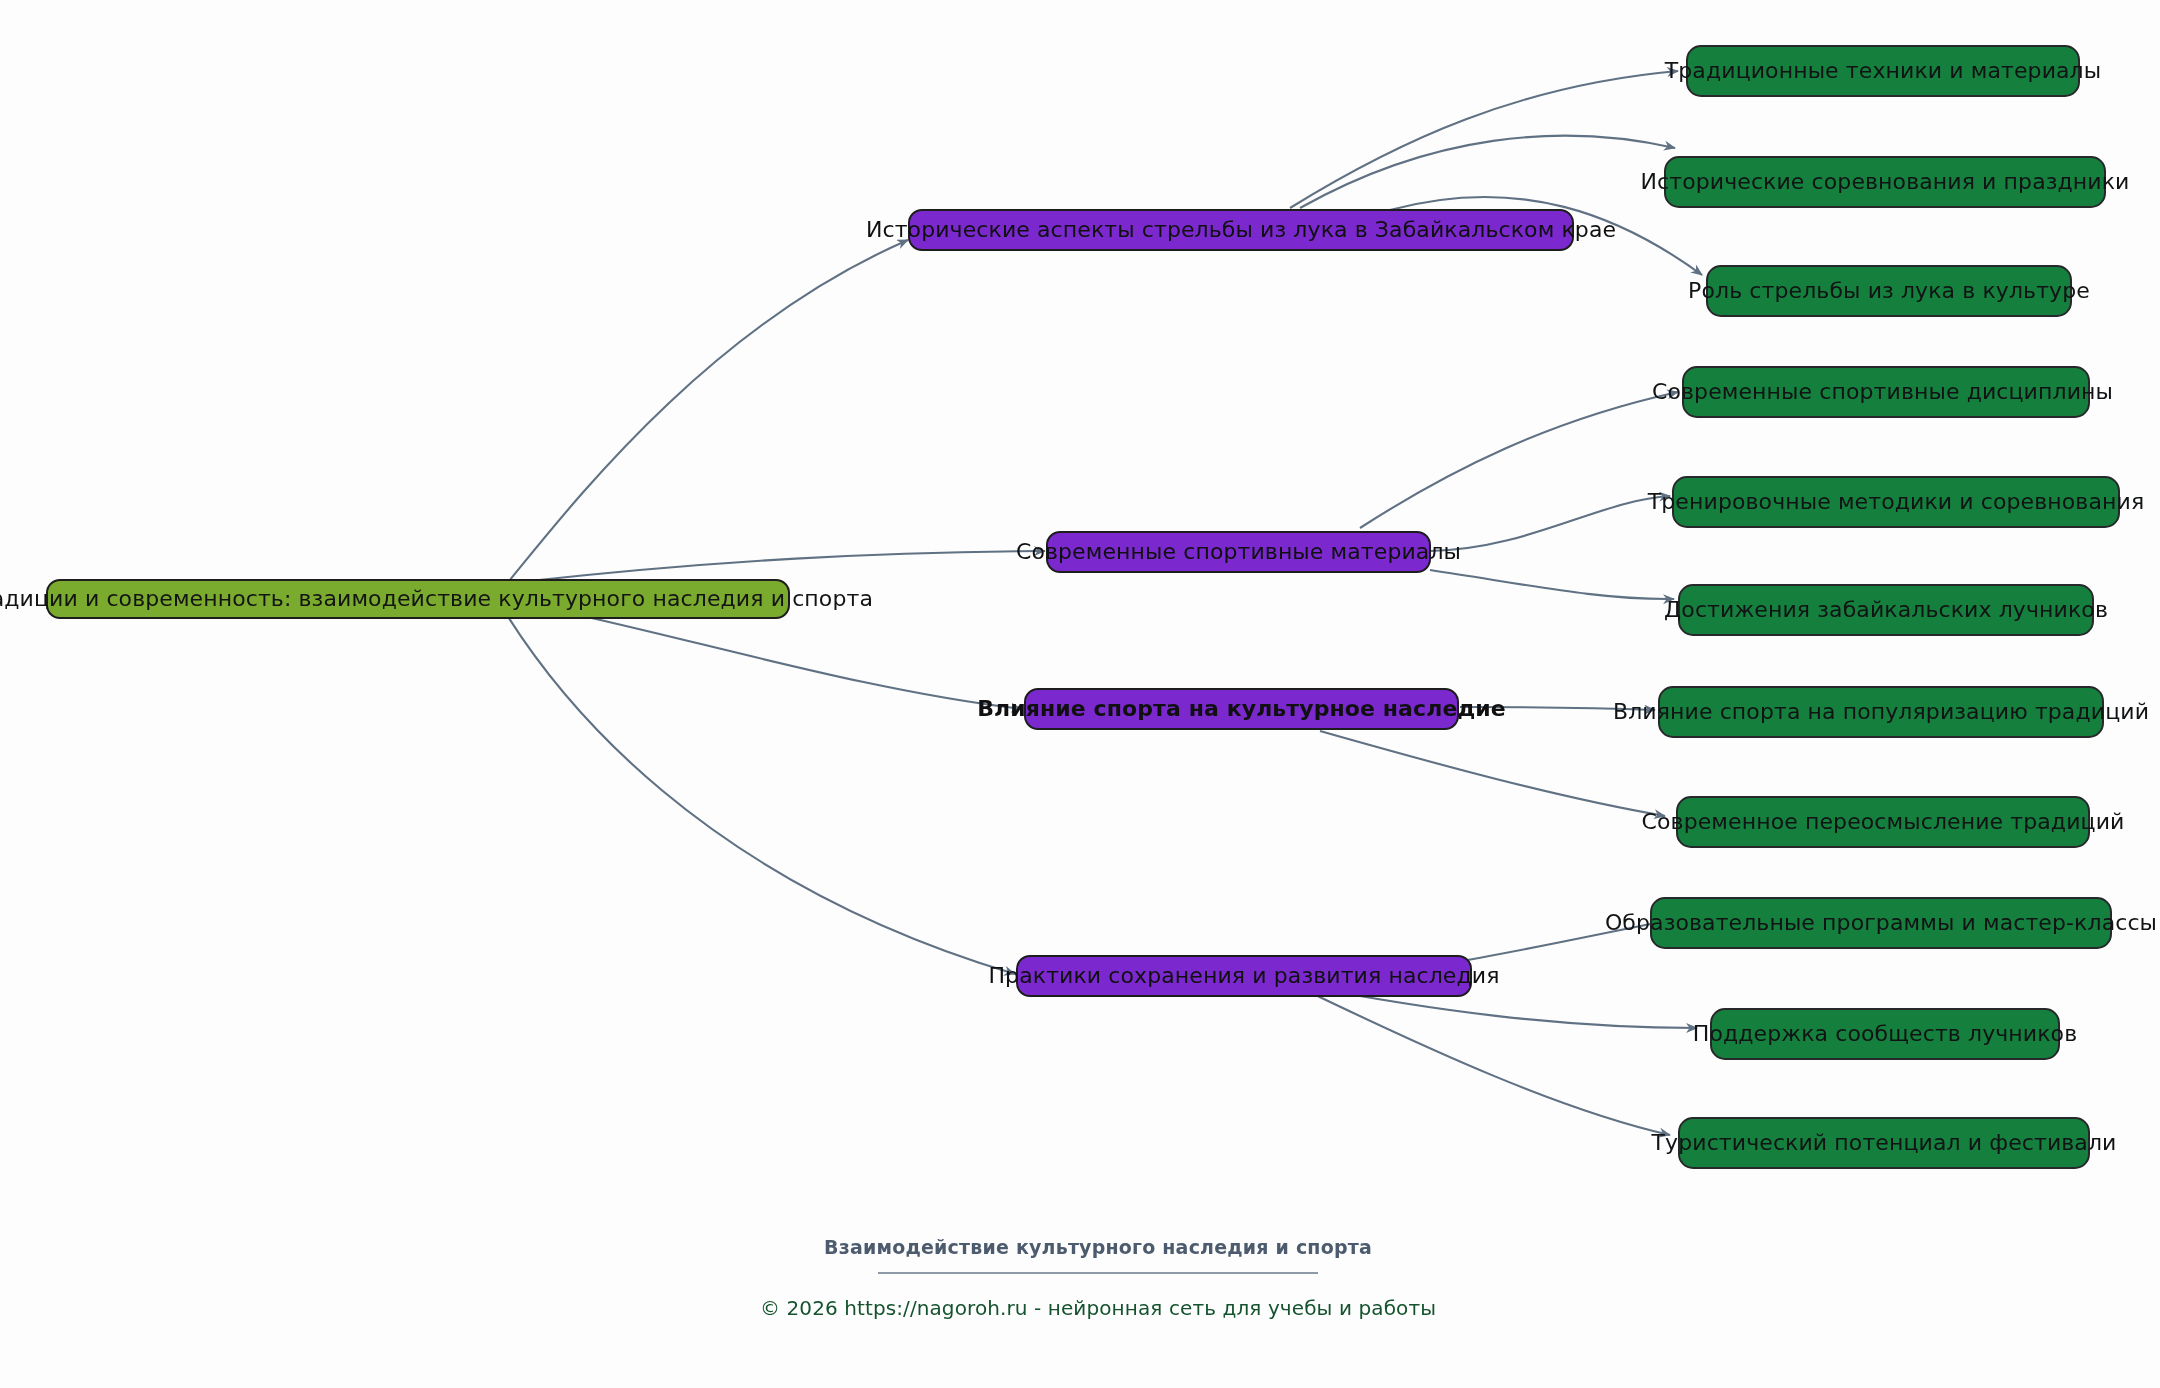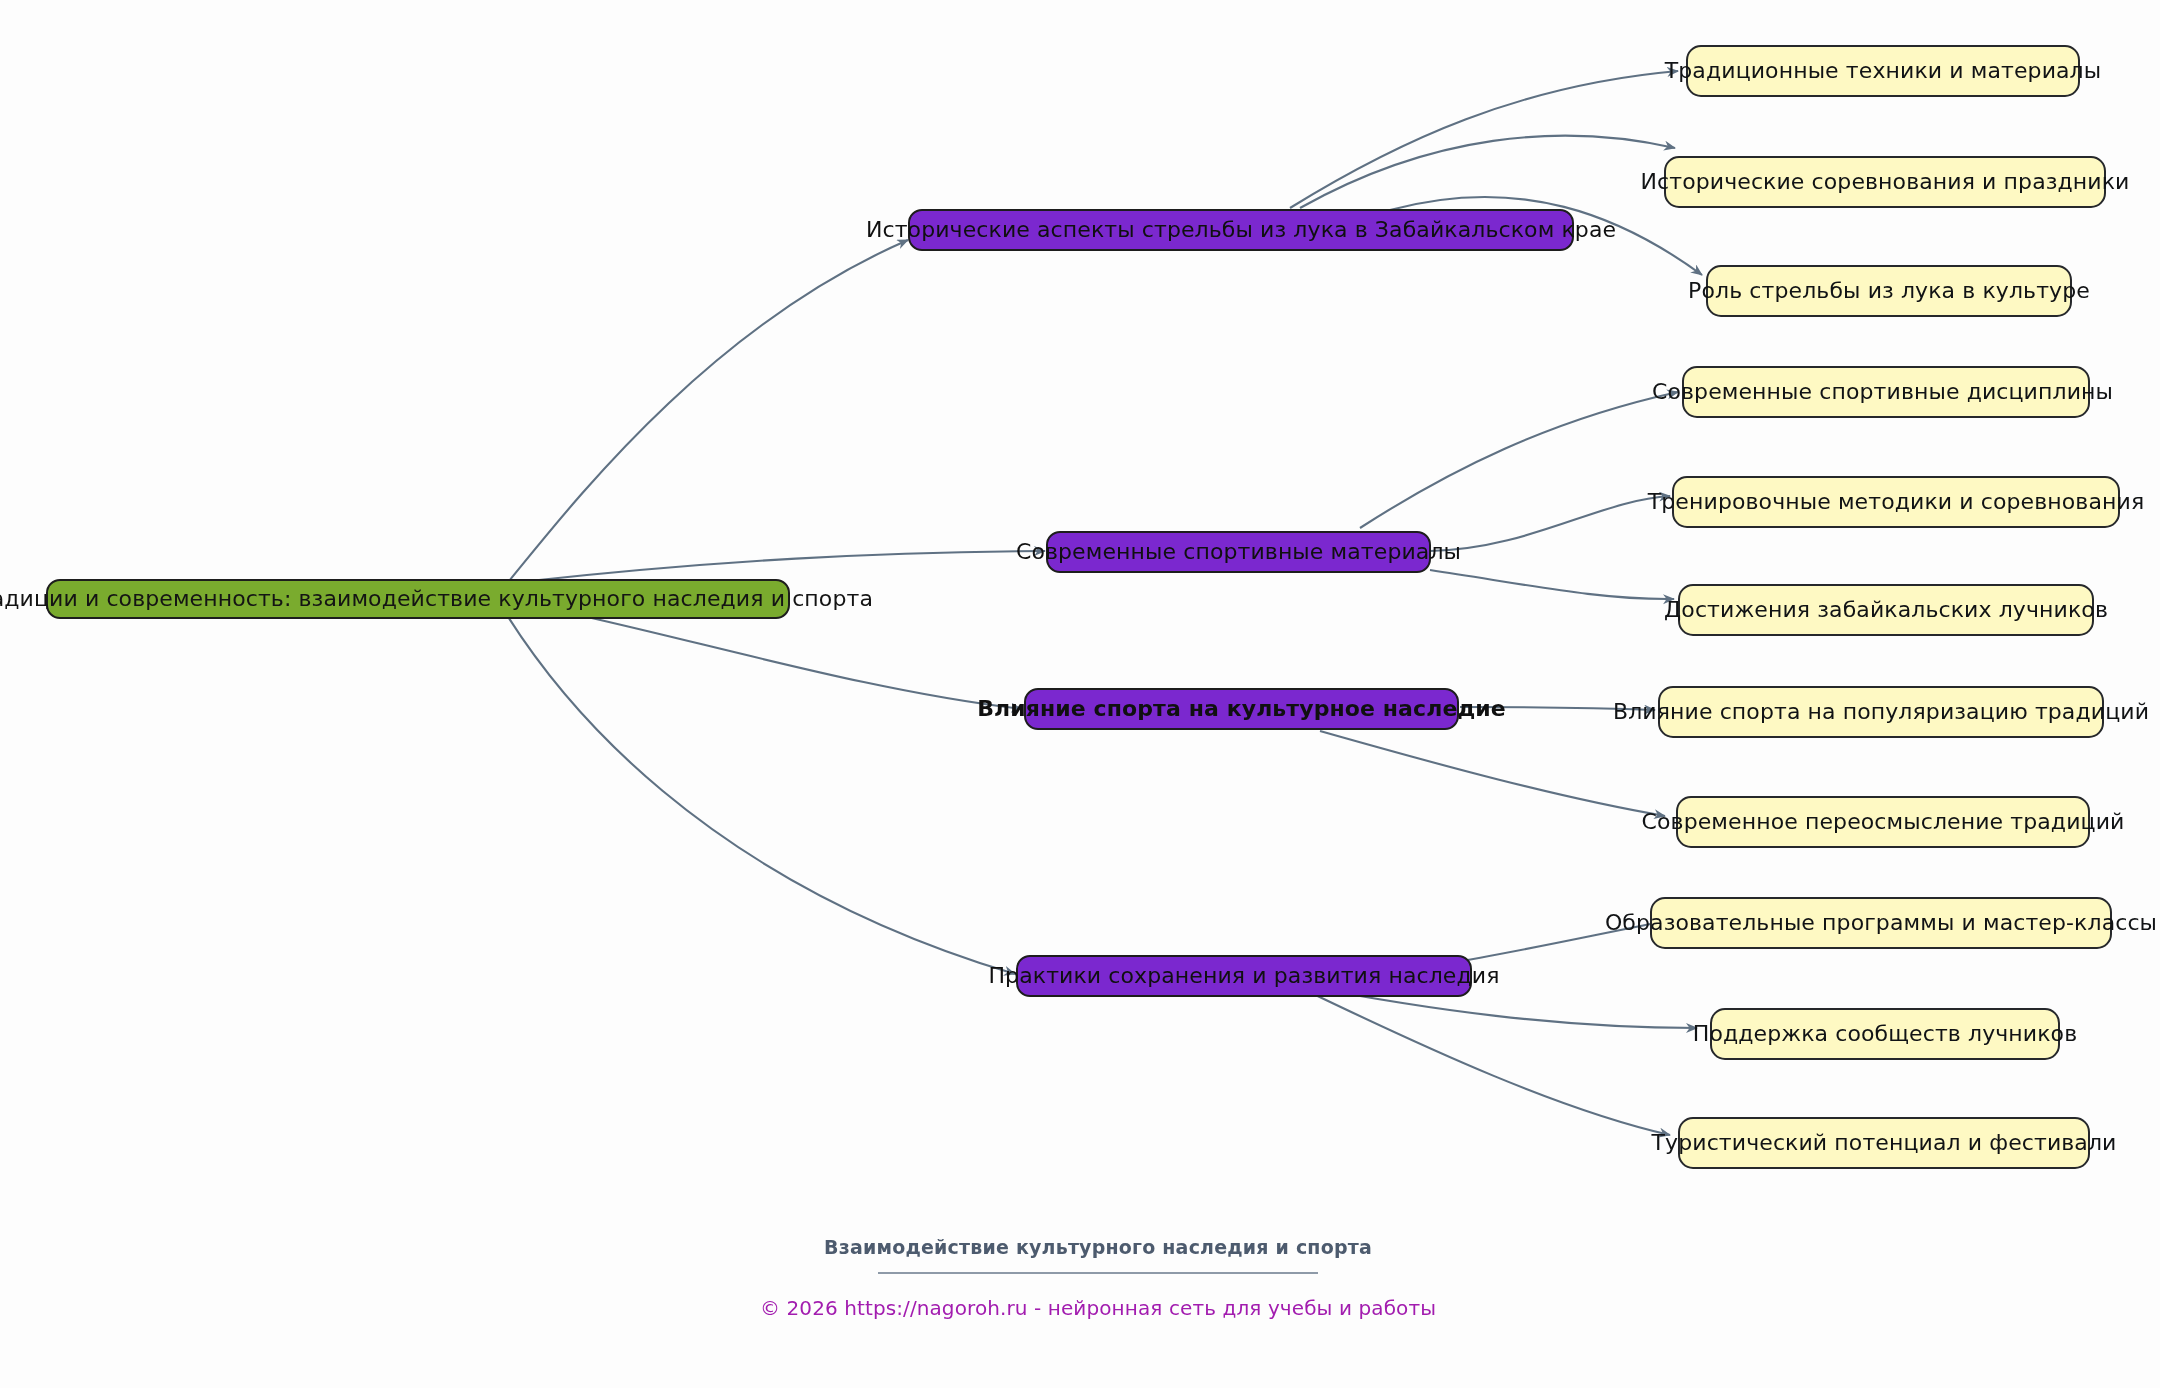--- a/index.html
+++ b/index.html
@@ -45,21 +45,21 @@
     border-color: #1d1d1d;
     border-radius: 14px;
   }
   .node.branch {
     background: #7b28cf;
     border-color: #1d1d1d;
     border-radius: 14px;
     color: #101010;
   }
   .node.leaf {
-    background: #fef9c3;
+    background: #15803d;
     border-color: #26282b;
     border-radius: 15px;
     color: #111315;
   }
 
   #footer {
     position: absolute;
     left: 0;
     right: 0;
     top: 1236px;
@@ -75,21 +75,21 @@
   }
   #footer .f-rule {
     width: 440px;
     height: 0;
     margin: 14px auto 0 auto;
     border-top: 2px solid #8e9aa8;
   }
   #footer .f-copy {
     margin-top: 22px;
     font-size: 20px;
-    color: #a21caf;
+    color: #14532d;
     letter-spacing: 0.1px;
   }
 </style>
 </head>
 <body>
 
 <div id="stage">
 
   <svg id="edges" viewBox="0 0 2160 1388" width="2160" height="1388" xmlns="http://www.w3.org/2000/svg">
     <defs>

